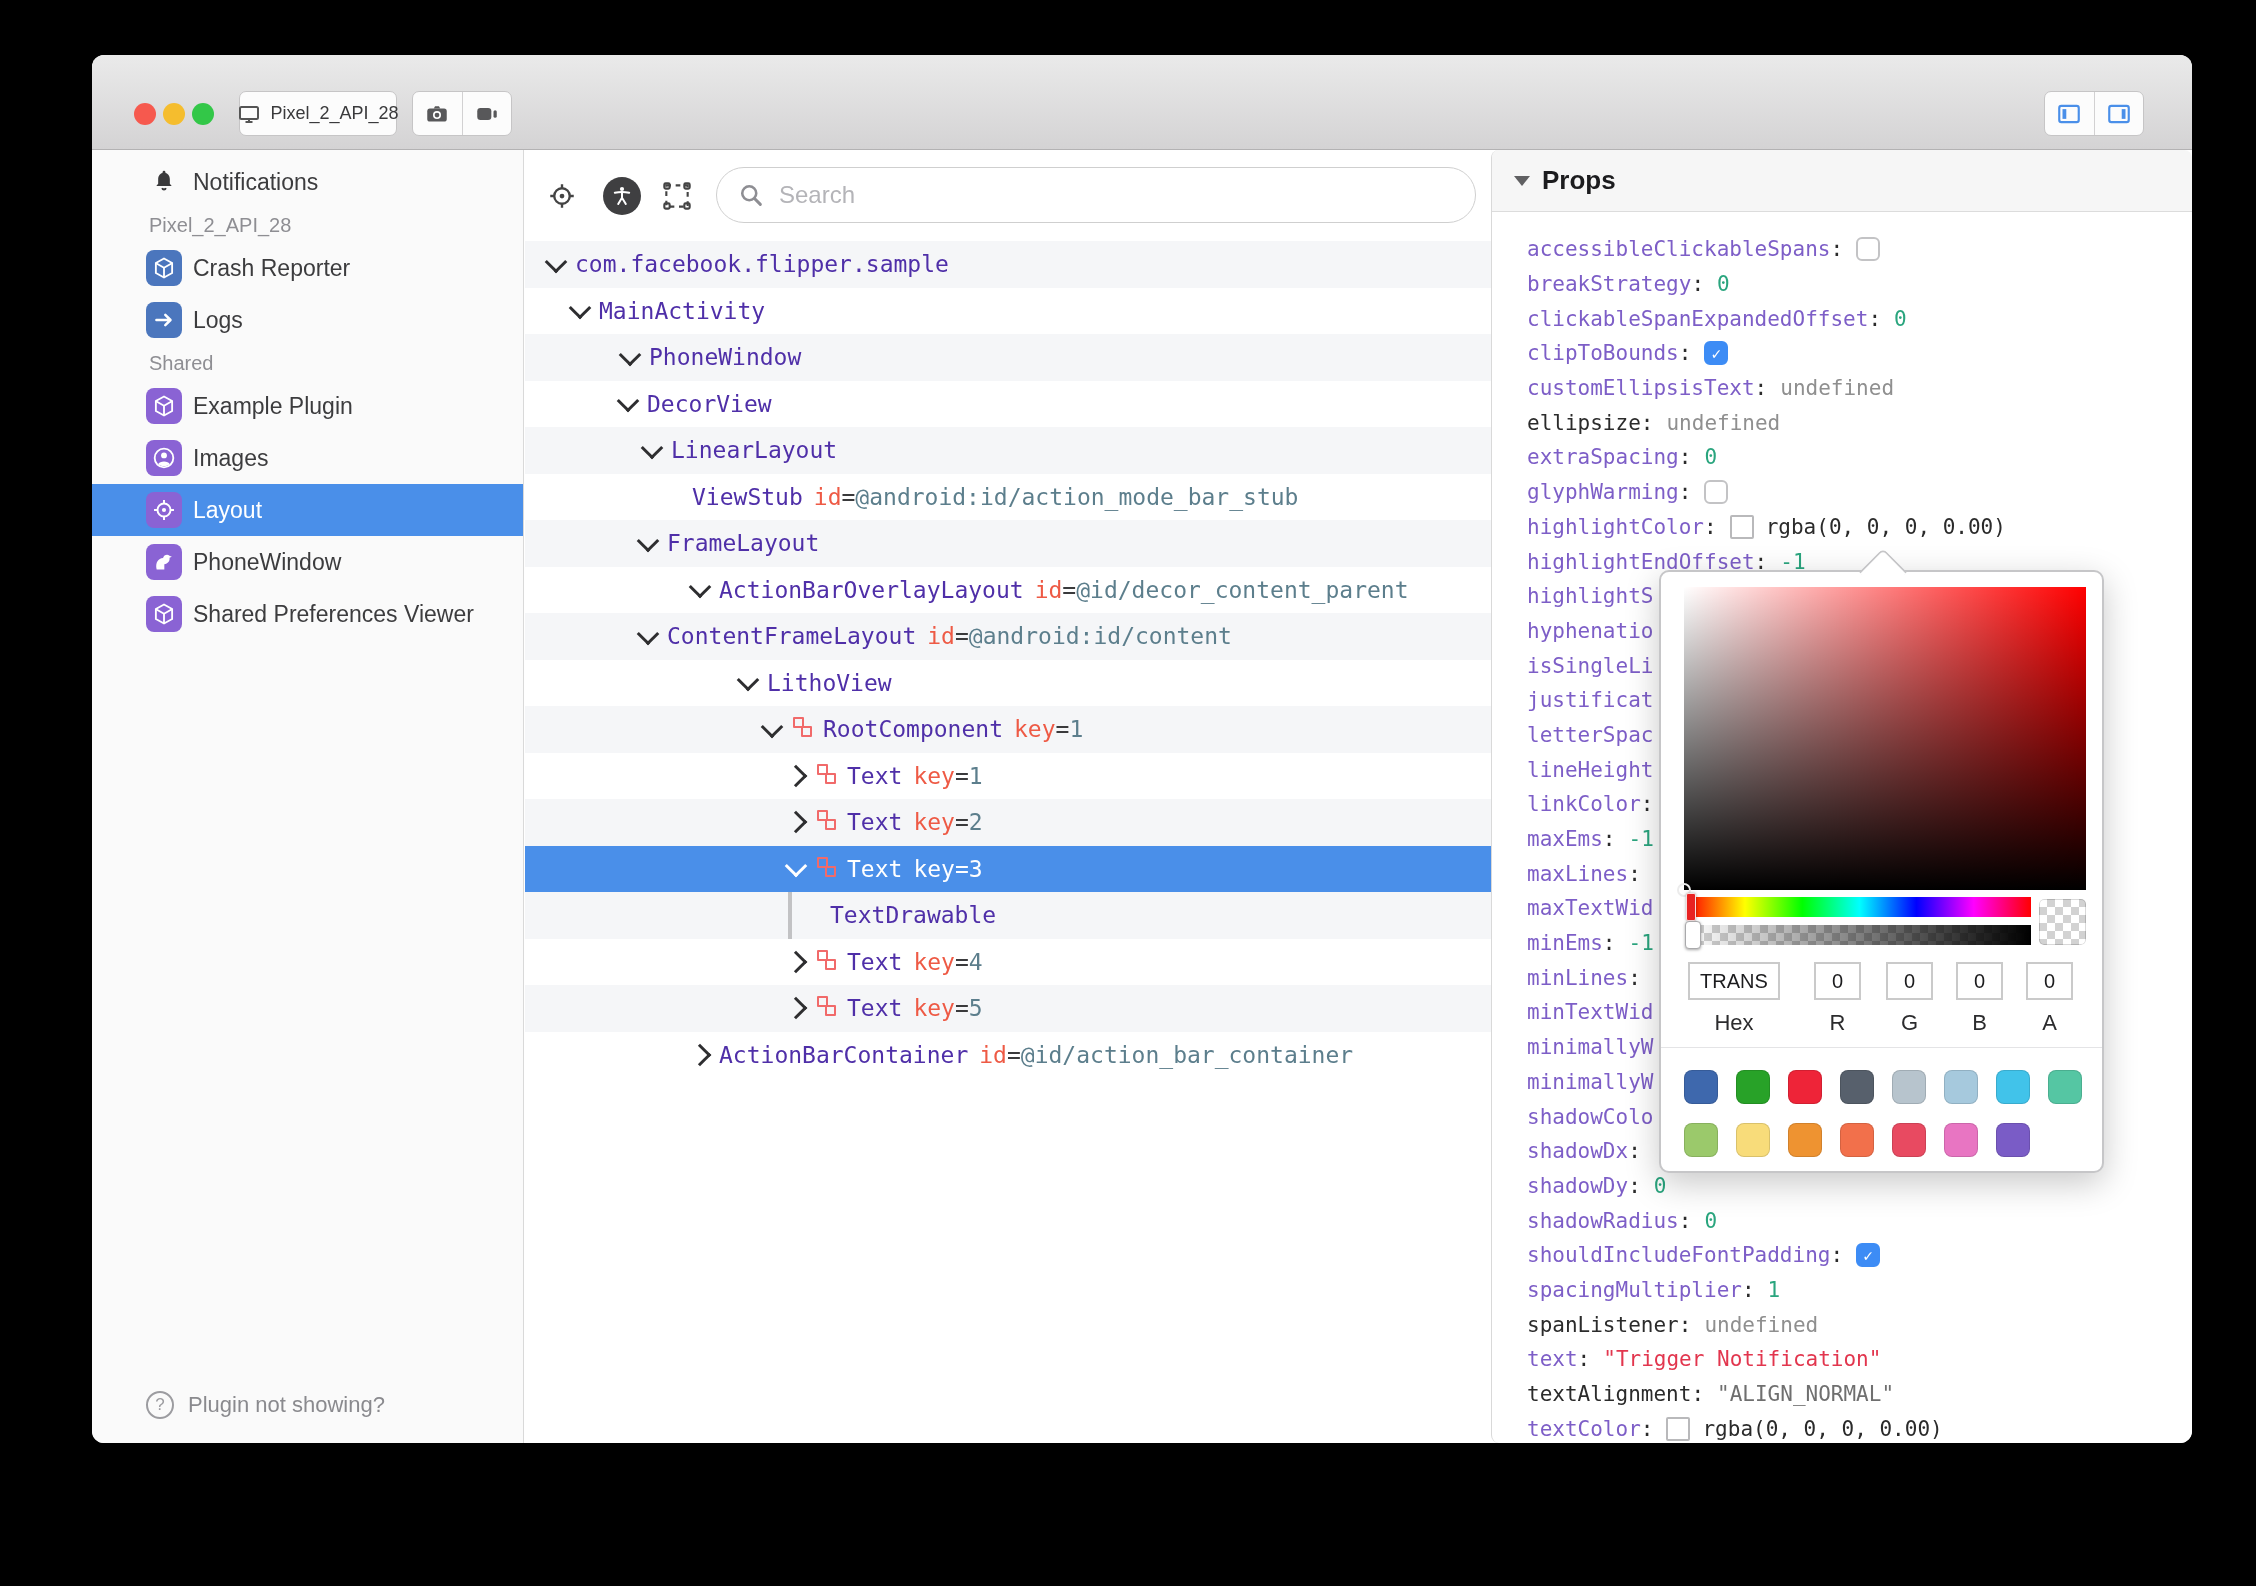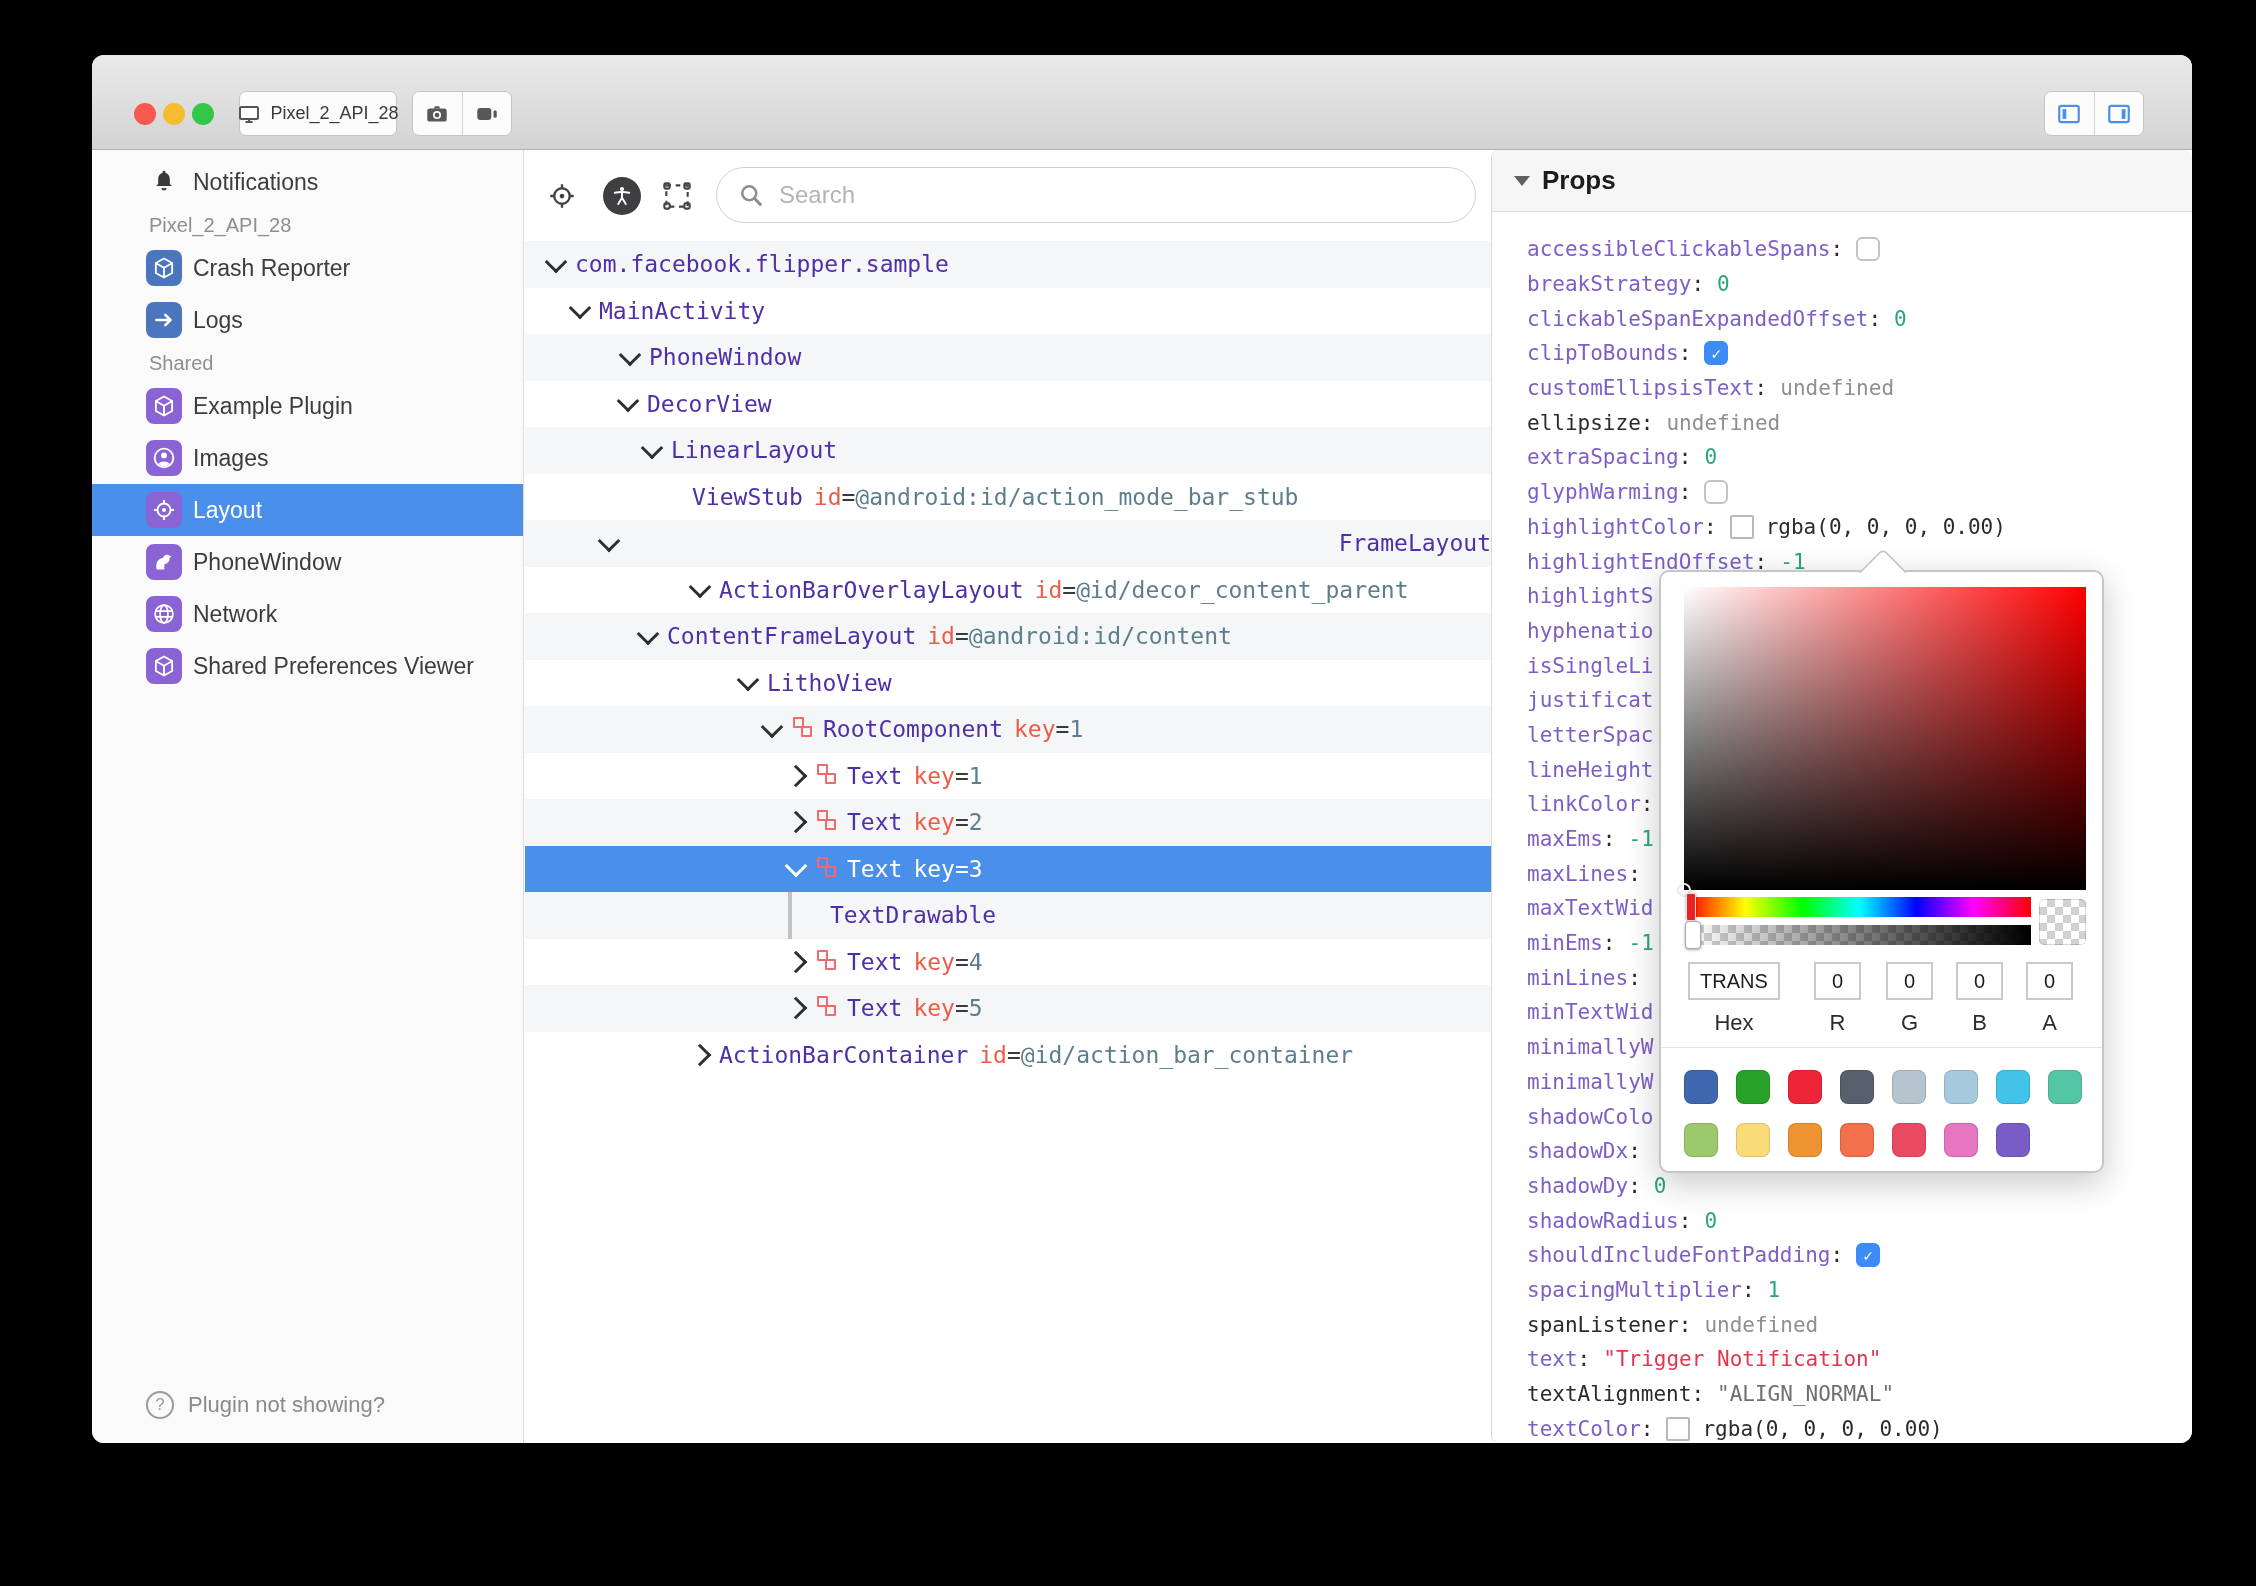--- a/index.html
+++ b/index.html
@@ -211,30 +211,20 @@
           <span class="sbicon" style="background: rgb(138, 99, 212);">
             <svg viewBox="0 0 24 24">
               <path d="M5.2 19c-1.4-6.5 1.6-10.3 5.9-10.6.6-2.8 4-3.9 5.9-2.2l2.3.9-2.2 1c.5 3.1-1.6 5.6-4.8 5.9V19Z" fill="#fff"></path>
             </svg>
           </span>
           <span>PhoneWindow</span>
         </div>
         <div class="sb-item">
           <span class="sbicon" style="background: rgb(138, 99, 212);">
             <svg viewBox="0 0 24 24">
-              <circle cx="12" cy="12" r="8.2" fill="none" stroke="#fff" stroke-width="1.6"></circle>
-              <ellipse cx="12" cy="12" rx="3.6" ry="8.2" fill="none" stroke="#fff" stroke-width="1.6"></ellipse>
-              <path d="M4.2 9.3h15.6M4.2 14.7h15.6" stroke="#fff" stroke-width="1.6" fill="none"></path>
-            </svg>
-          </span>
-          <span>Network</span>
-        </div>
-        <div class="sb-item">
-          <span class="sbicon" style="background: rgb(138, 99, 212);">
-            <svg viewBox="0 0 24 24">
               <path d="M12 3.2 19.5 7.4v9.2L12 20.8 4.5 16.6V7.4Z" fill="none" stroke="#fff" stroke-width="1.7"></path>
               <path d="M4.7 7.6 12 11.8l7.3-4.2M12 11.8v8.6" fill="none" stroke="#fff" stroke-width="1.7"></path>
             </svg>
           </span>
           <span>Shared Preferences Viewer</span>
         </div>
       </div>
     <div class="sb-footer">
       <span class="qmark">?</span>
       <span>Plugin not showing?</span>
@@ -297,21 +287,21 @@
           <span class="chev down"></span>
           <span class="tname">LinearLayout</span>
         </div>
         <div class="trow" style="padding-left: 143px;">
           <span class="chevsp"></span>
           <span class="tname">ViewStub</span>
           <span class="an">id</span>
           <span class="aeq">=</span>
           <span class="av">@android:id/action_mode_bar_stub</span>
         </div>
-        <div class="trow odd" style="padding-left: 76px; justify-content: space-between;">
+        <div class="trow odd" style="padding-left: 115px;">
           <span class="chev down"></span>
           <span class="tname">FrameLayout</span>
         </div>
         <div class="trow" style="padding-left: 167px;">
           <span class="chev down"></span>
           <span class="tname">ActionBarOverlayLayout</span>
           <span class="an">id</span>
           <span class="aeq">=</span>
           <span class="av">@id/decor_content_parent</span>
         </div>

